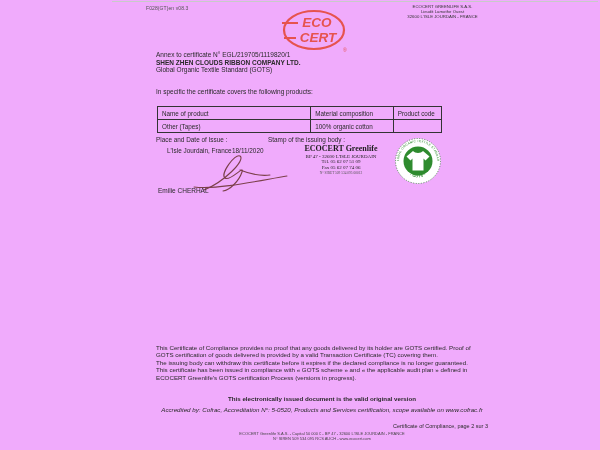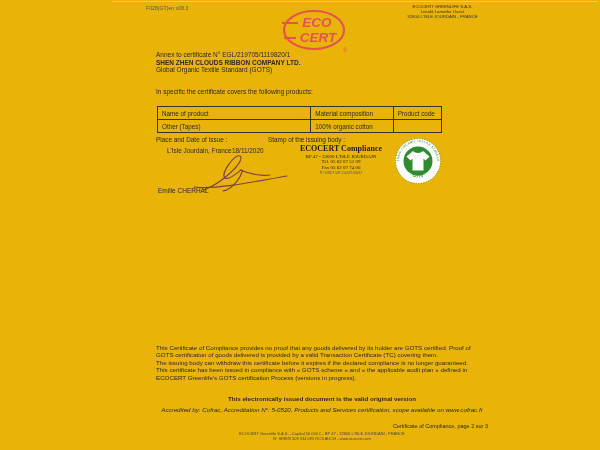--- a/index.html
+++ b/index.html
@@ -1,17 +1,17 @@
 <!DOCTYPE html>
 <html><head>
 <meta charset="utf-8">
 <style>
   html,body{margin:0;padding:0;background:#ffffff;}
   .sheet{
-    position:relative;width:600px;height:450px;background:#eab308;overflow:hidden;
+    position:relative;width:600px;height:450px;background:#f0abfc;overflow:hidden;
     font-family:"Liberation Sans","DejaVu Sans",sans-serif;color:#2a2a2a;
   }
   .abs{position:absolute;}
   .scanline{background:#c9c9c9;height:1px;}
   .form-ref{font-size:5px;color:#555;letter-spacing:0.1px;}
   .issuer{font-size:4.3px;line-height:5.2px;text-align:center;color:#333;width:115px;}
   .annex{font-size:6.5px;line-height:7.6px;}
   .annex .bold{font-weight:bold;}
   .intro{font-size:6.5px;}
   table.products{border-collapse:collapse;width:285px;table-layout:fixed;}
@@ -86,21 +86,21 @@
     </tr>
   </tbody>
     </table>
 
   <div class="abs lbl" style="left:156px;top:136px;">Place and Date of Issue :</div>
   <div class="abs lbl" style="left:268px;top:136px;">Stamp of the issuing body :</div>
   <div class="abs val" style="left:167px;top:147px;">L'Isle Jourdain, France</div>
   <div class="abs val" style="left:232px;top:147px;">18/11/2020</div>
 
   <div class="abs stamp" style="left:286px;top:145px;">
-    <div class="name">ECOCERT Compliance</div>
+    <div class="name">ECOCERT Greenlife</div>
     <div class="line">BP 47 - 32600 L'ISLE JOURDAIN</div>
     <div class="line">Tél. 05 62 07 51 09</div>
     <div class="line">Fax 05 62 07 74 06</div>
     <div class="tiny">N° SIRET 509 534 095 00012</div>
   </div>
 
   <div class="abs" style="left:394px;top:137px;">
     <svg width="48" height="48" viewBox="-24 -24 48 48">
       <defs>
         <path id="gotsTop" d="M -19,0 A 19,19 0 0 1 19,0"></path>

